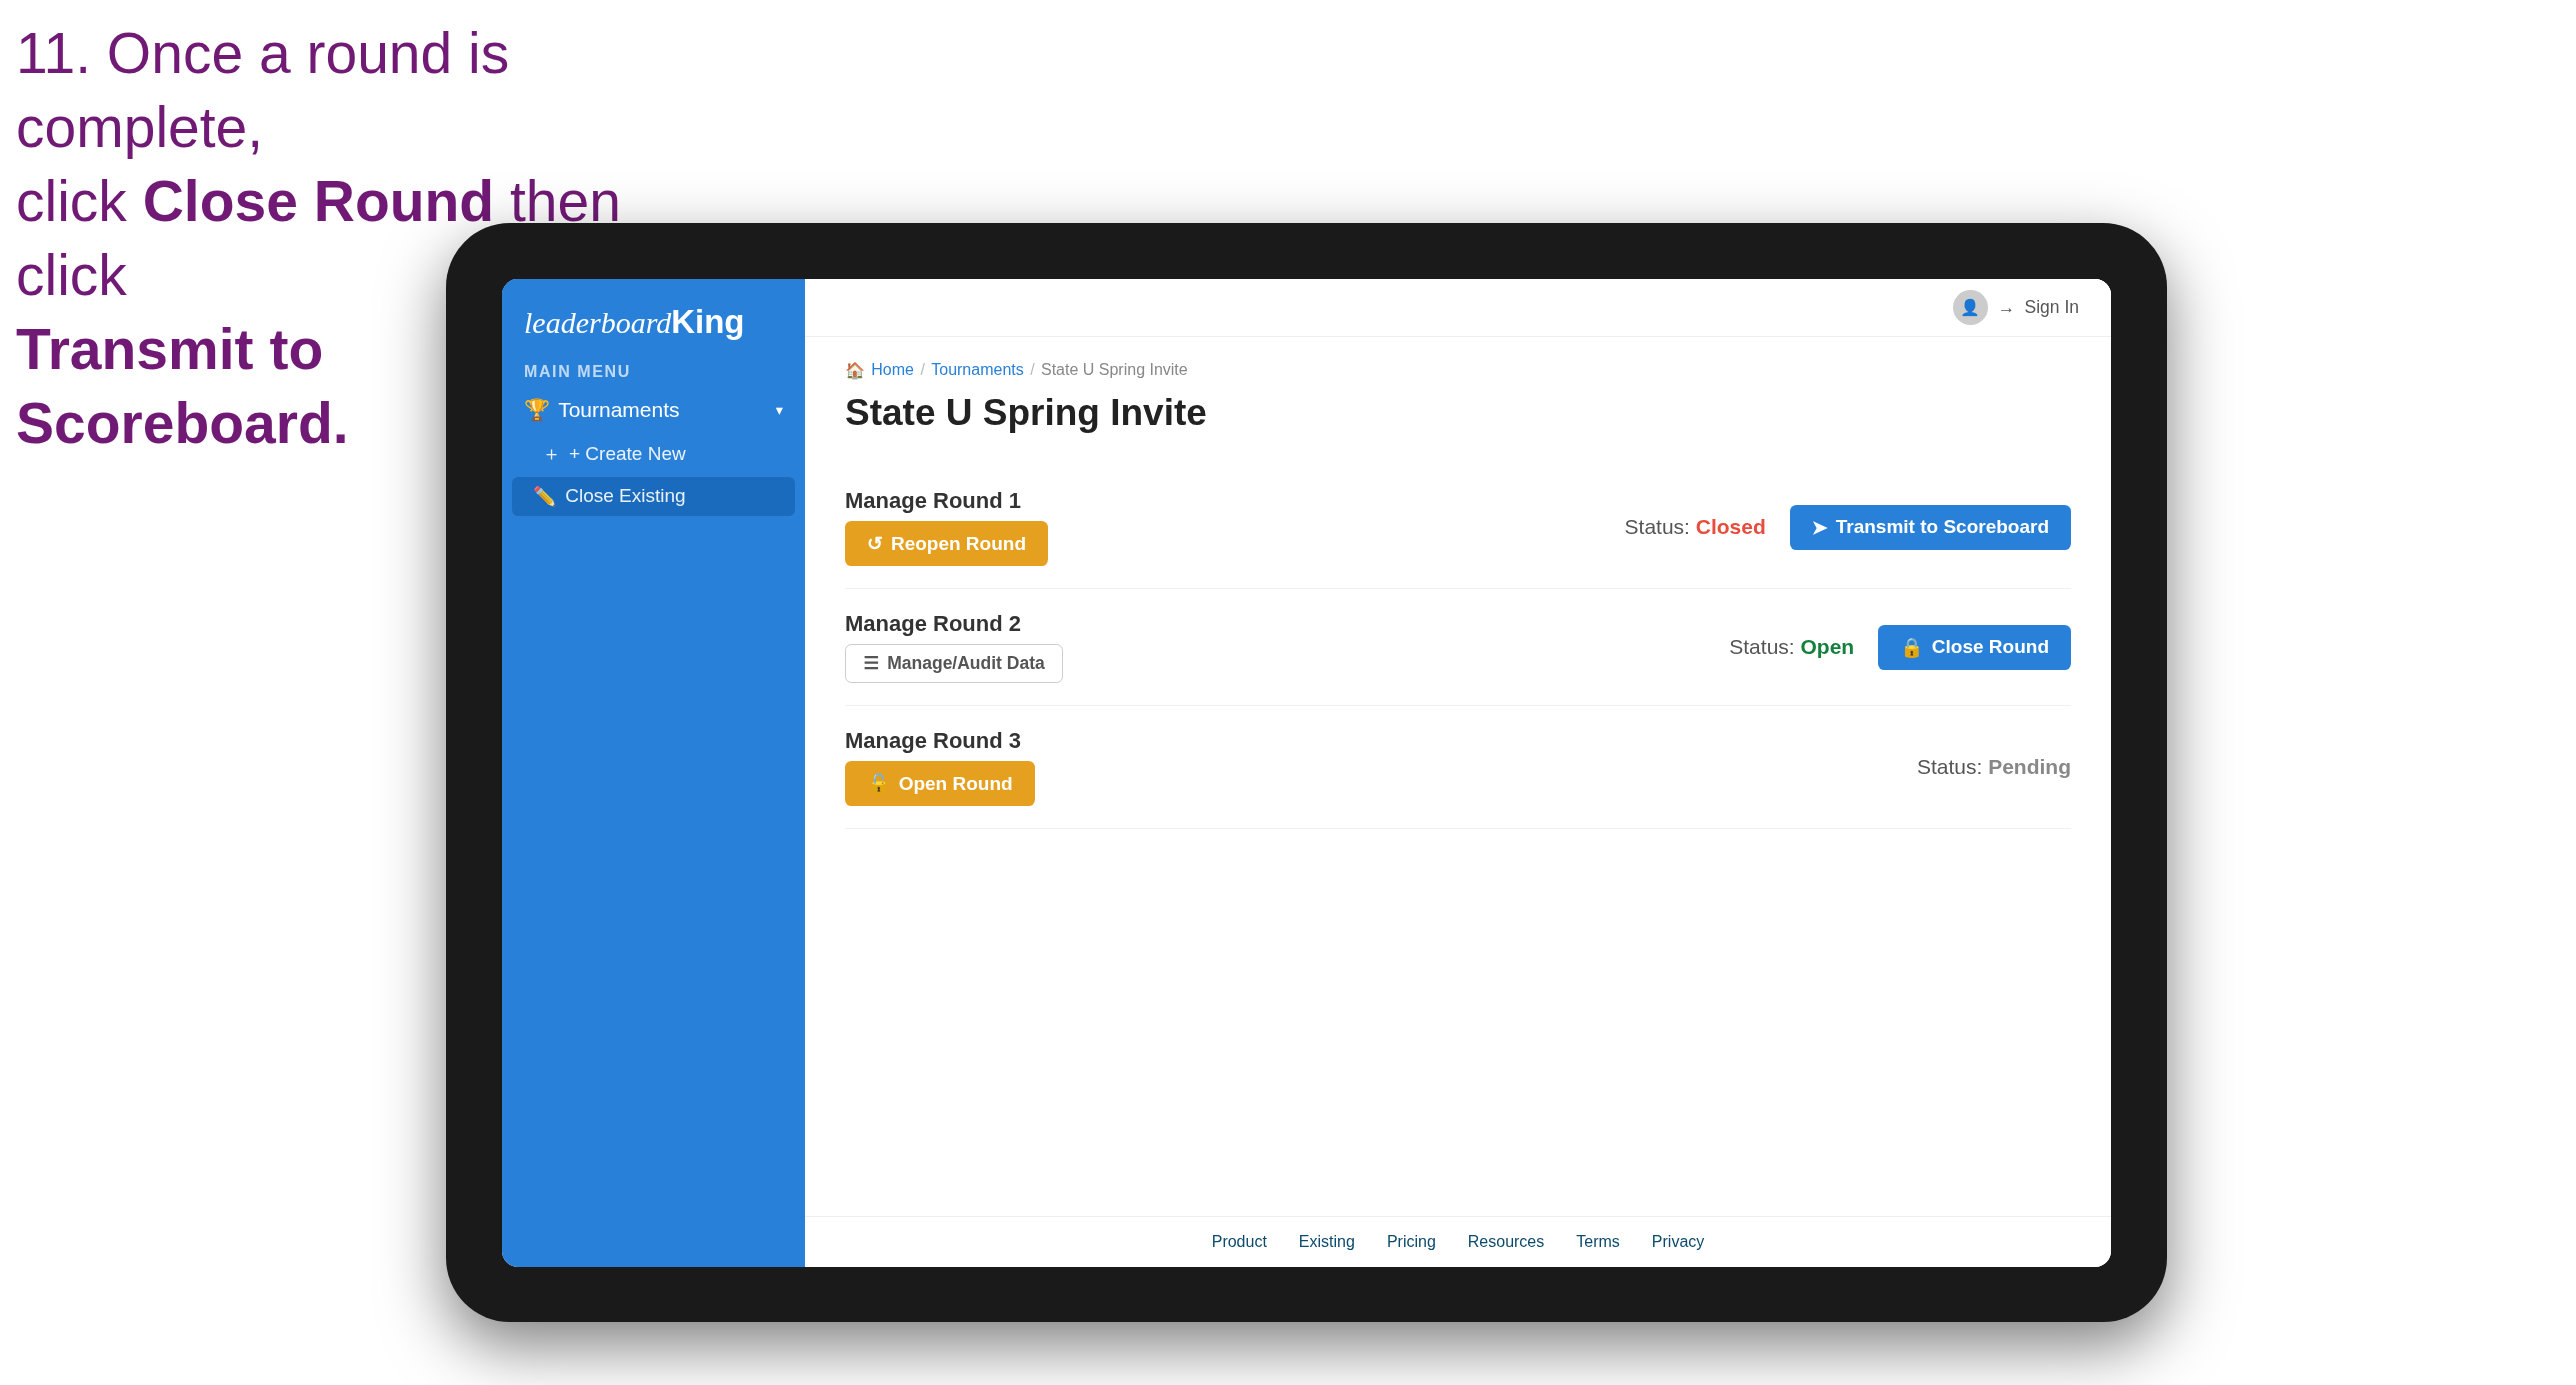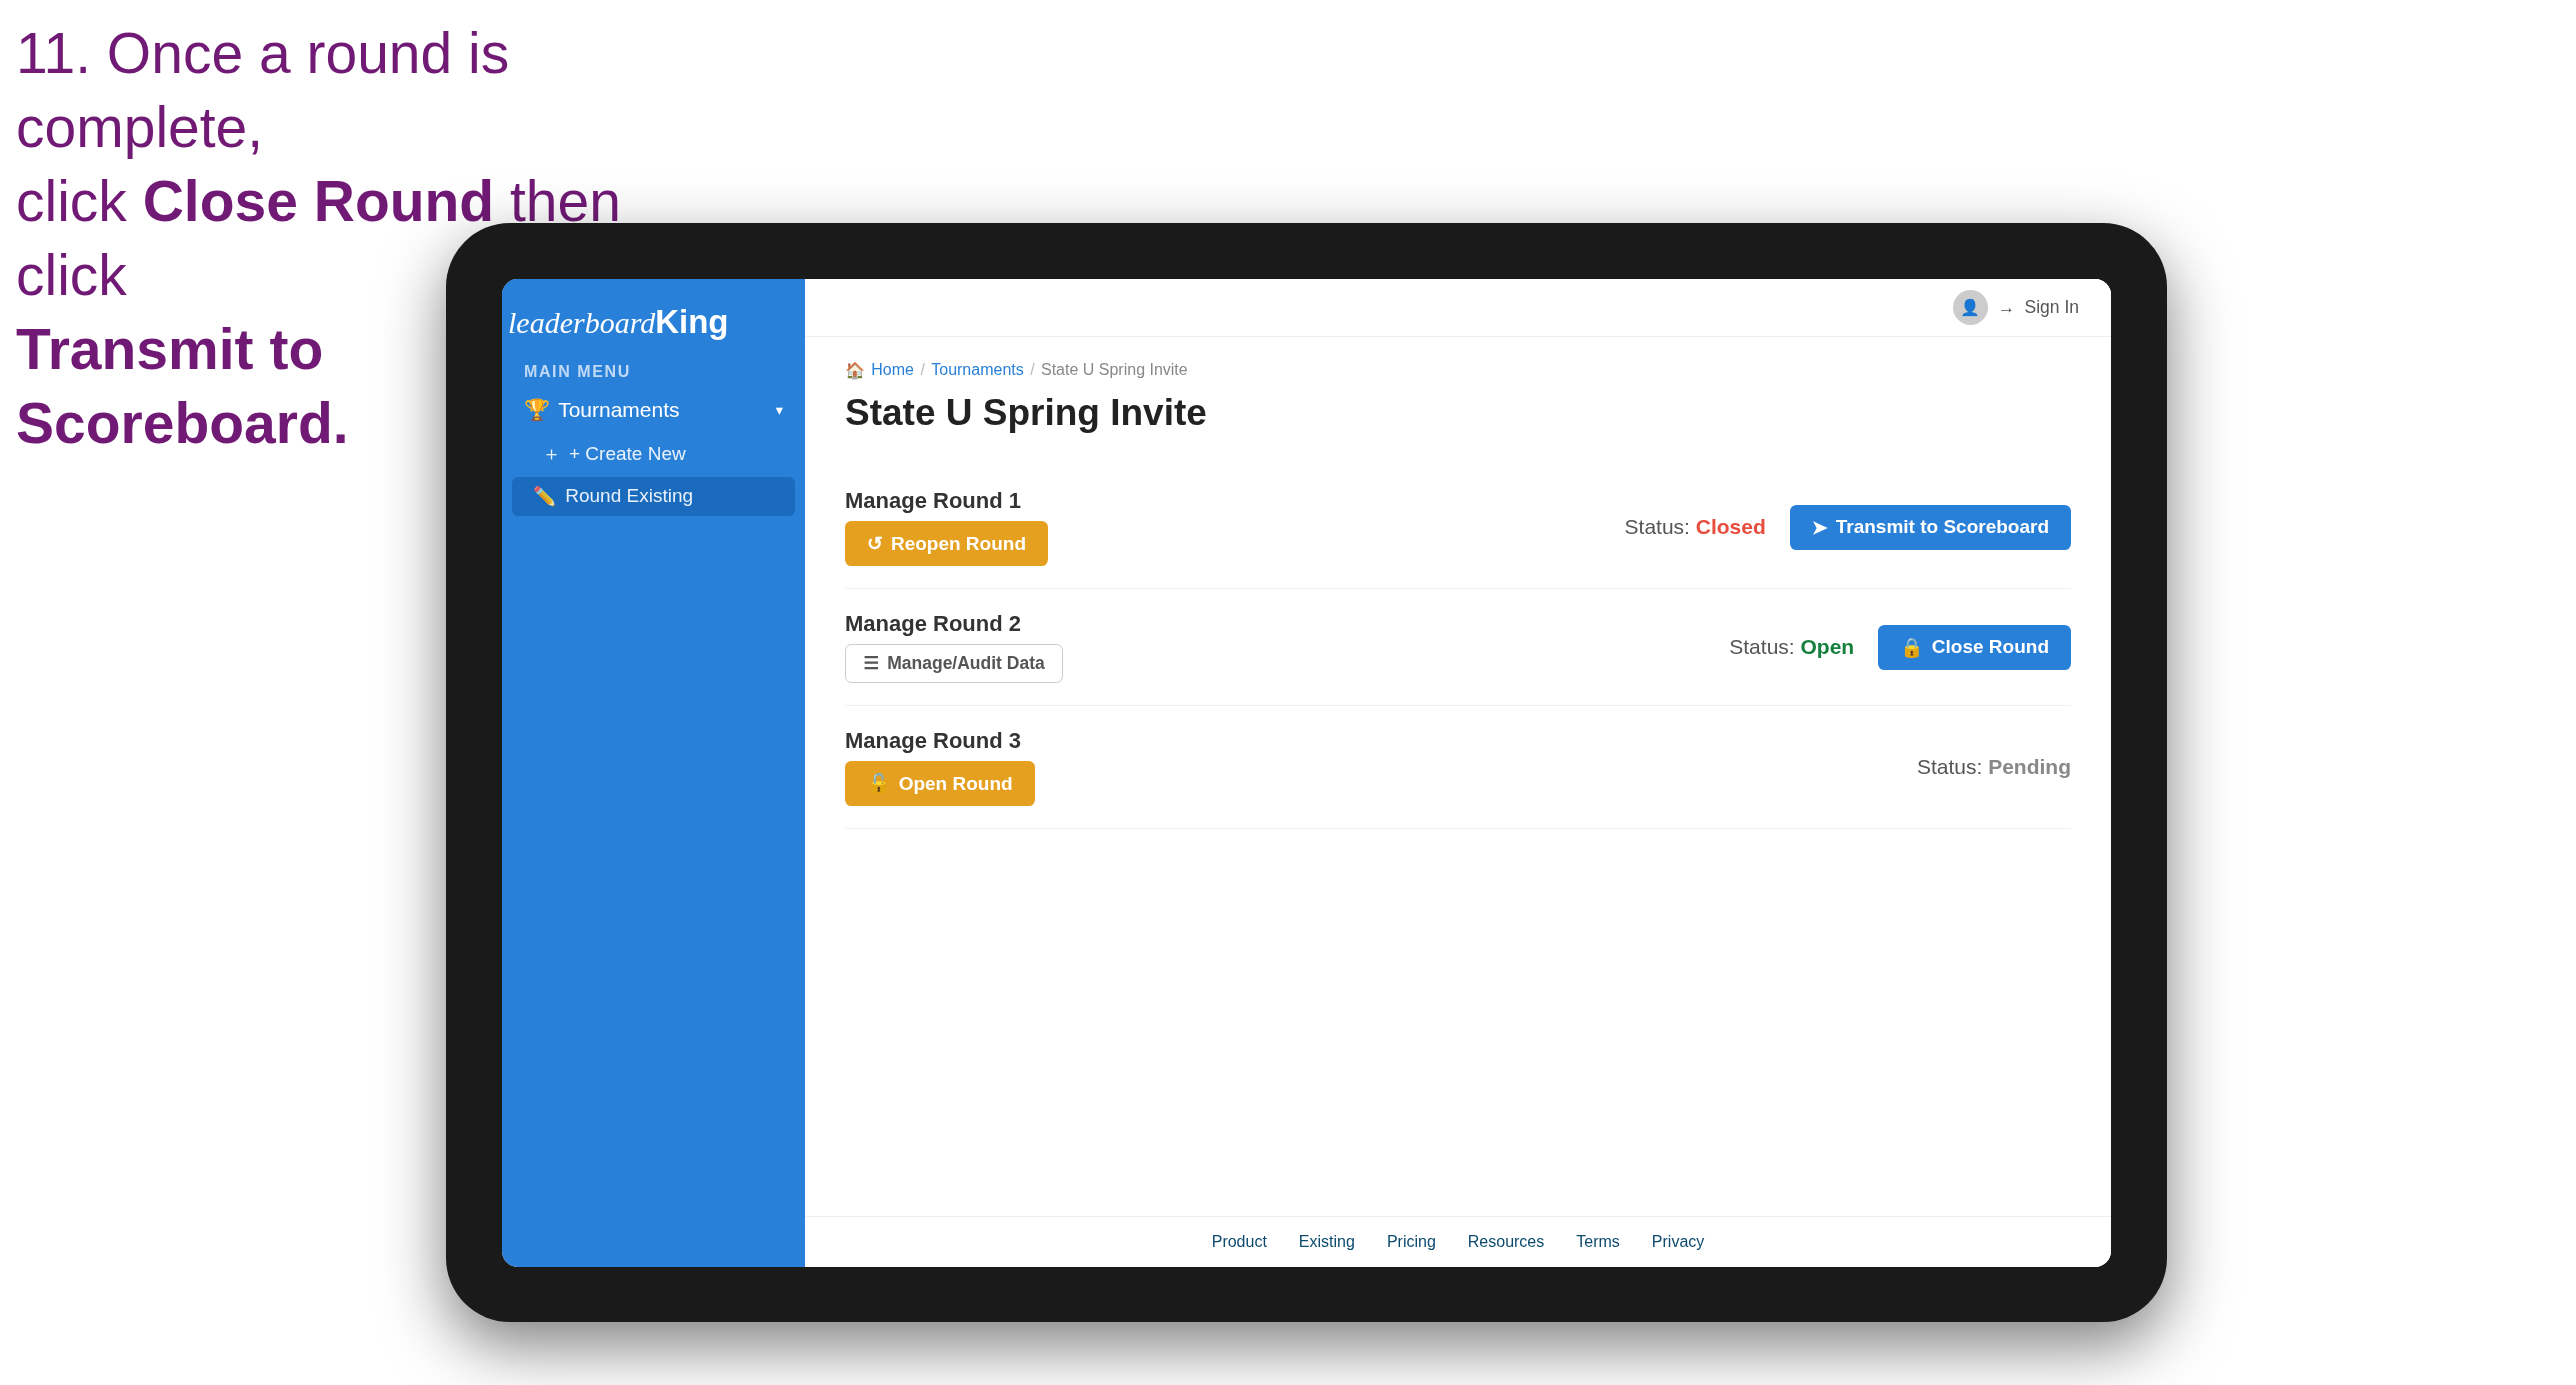--- a/index.html
+++ b/index.html
@@ -70,21 +70,21 @@
 
     
     .sidebar {
       width: 303px;
       background: #2980d9;
       display: flex;
       flex-direction: column;
       flex-shrink: 0;
     }
     .logo-area {
-      padding: 24px 6px 16px;
+      padding: 24px 22px 16px;
       background: #2980d9;
     }
     .logo-text {
       font-size: 30px;
       color: #fff;
       font-weight: 400;
       font-style: italic;
       font-family: Georgia, serif;
     }
     .logo-text strong {
@@ -315,21 +315,21 @@
             <span>Tournaments</span>
           </div>
           <span class="chevron-down">▾</span>
         </div>
         <div class="sidebar-sub-item">
           <span>＋</span>
           <span>+ Create New</span>
         </div>
         <div class="sidebar-sub-item active">
           <span>✏️</span>
-          <span>Round Existing</span>
+          <span>Close Existing</span>
         </div>
       </div>
 
       <div class="main-content">
 
         <div class="top-nav">
           <div class="sign-in-area">
             <div class="user-avatar">👤</div>
             <span>→</span>
             <span>Sign In</span>

